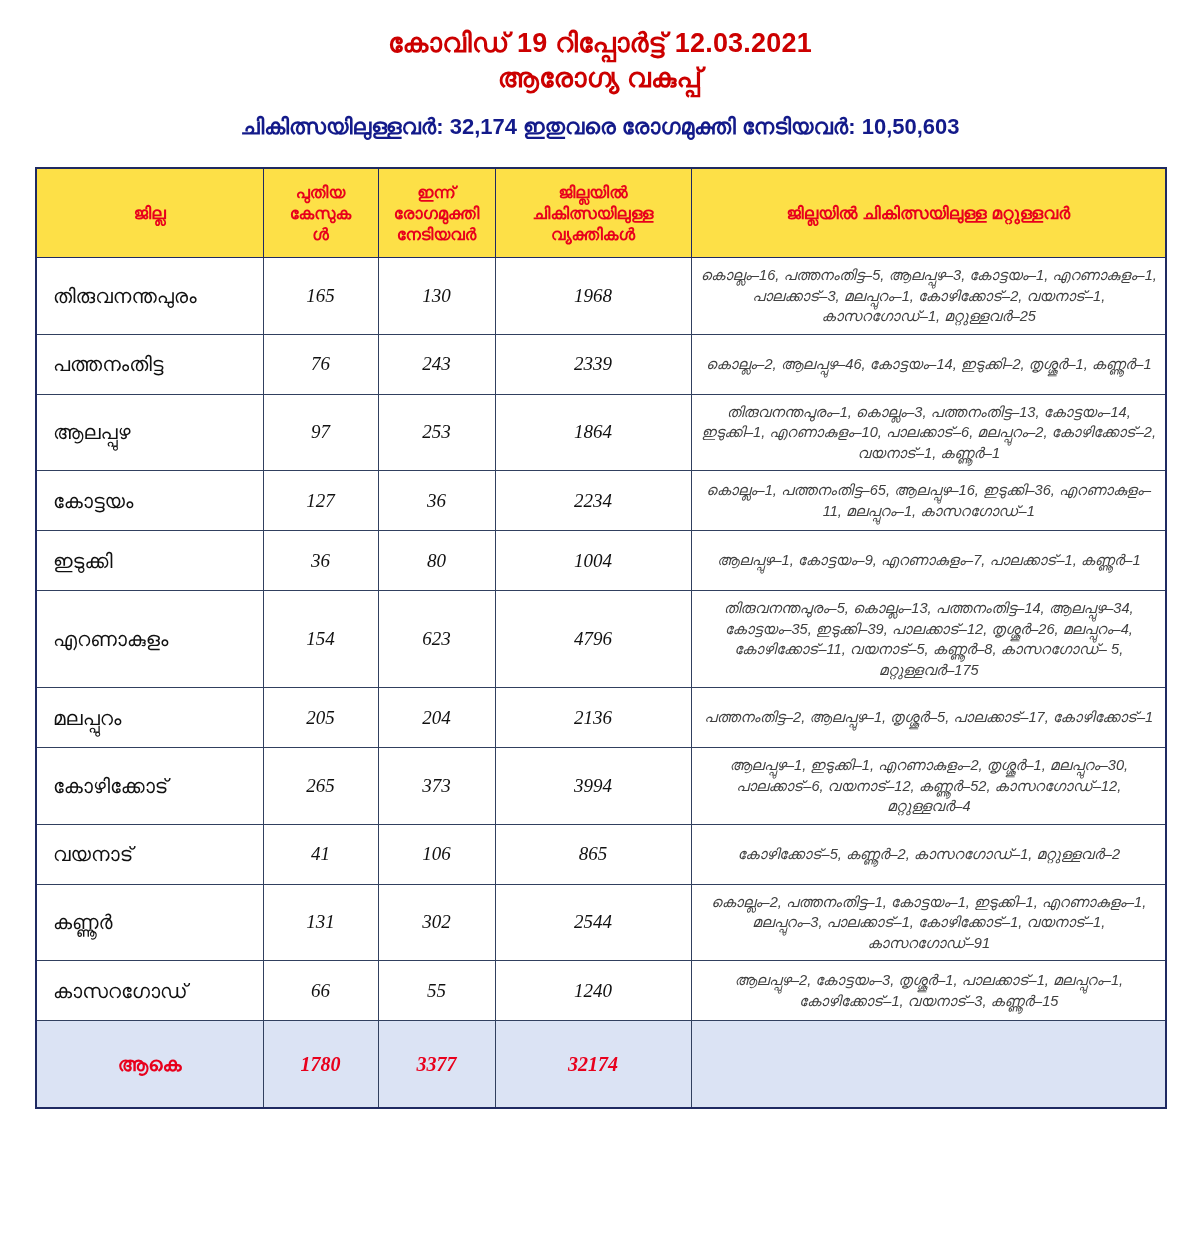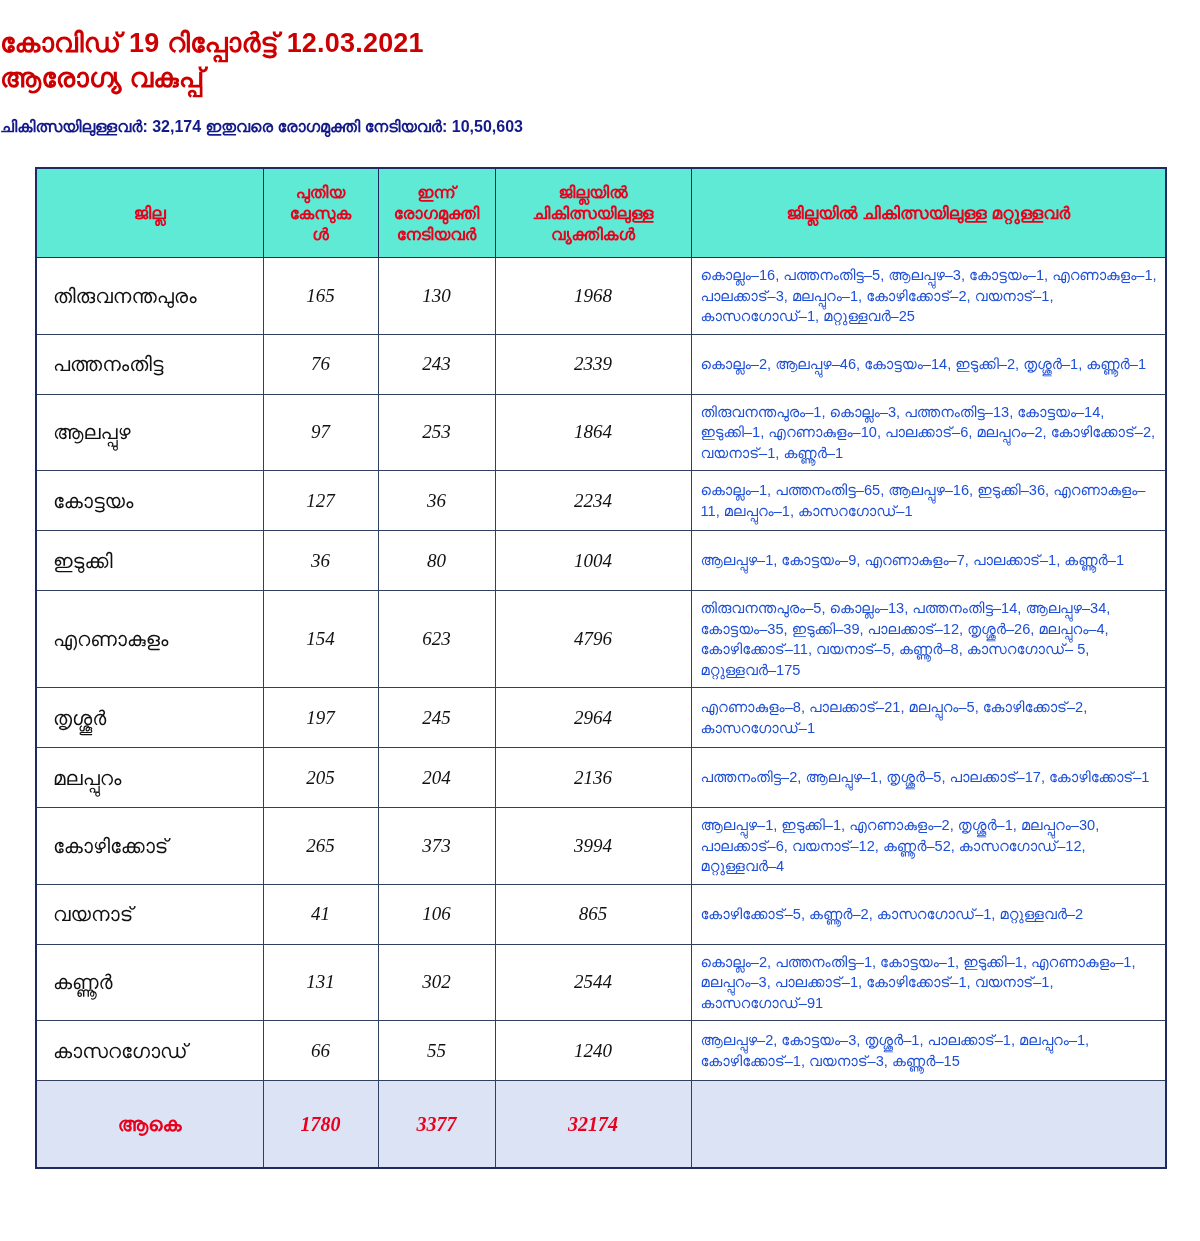--- a/index.html
+++ b/index.html
@@ -11,35 +11,35 @@
   body {
     width: 1200px;
     height: 1241px;
     font-family: "Liberation Sans", "DejaVu Sans", sans-serif;
     color: #000000;
     overflow: hidden;
   }
 
   
   .heading {
-    text-align: left;
+    text-align: center;
     padding-top: 26px;
   }
   .heading-line1,
   .heading-line2 {
     color: #cc0000;
     font-weight: bold;
     font-size: 27px;
     line-height: 35px;
     letter-spacing: 0.2px;
   }
   .heading-line3 {
     color: #131a8a;
     font-weight: bold;
-    font-size: 16px;
+    font-size: 22px;
     line-height: 34px;
     margin-top: 14px;
   }
 
   
   .table-wrap {
     margin: 23px auto 0 auto;
     width: 1130px;
   }
   table.report {
@@ -56,21 +56,21 @@
 
   table.report th,
   table.report td {
     border: 1px solid #31405f;
     padding: 0;
     vertical-align: middle;
   }
 
   
   thead tr.head-row th {
-    background: #5eead4;
+    background: #fde047;
     color: #e8001c;
     font-weight: bold;
     font-size: 16.5px;
     line-height: 21px;
     text-align: center;
     height: 80px;
     padding: 4px 6px;
     border: 1px solid #1f2a62;
   }
   thead tr.head-row th.h-district { font-size: 17px; margin-top: 15px; }
@@ -88,23 +88,24 @@
     text-align: center;
     font-family: "Liberation Serif", "DejaVu Serif", serif;
     font-style: italic;
     font-size: 19px;
     color: #111111;
     padding: 17px 4px;
   }
   tbody td.others {
     font-size: 14.6px;
     line-height: 20.5px;
-    color: #1d4ed8;
+    color: #404040;
     padding: 7px 8px 7px 9px;
-    text-align: left;
+    text-align: center;
+    font-style: italic;
   }
   tbody tr { height: 60px; }
 
   
   tbody tr.total-row td {
     background: #dbe3f4;
     height: 52px;
   }
   tbody tr.total-row td.district {
     color: #e8001c;
@@ -197,27 +198,20 @@
           <td class="others">ആലപ്പുഴ–1, കോട്ടയം–9, എറണാകുളം–7, പാലക്കാട്–1, കണ്ണൂർ–1</td>
         </tr>
         <tr>
           <td class="district">എറണാകുളം</td>
           <td class="num">154</td>
           <td class="num">623</td>
           <td class="num">4796</td>
           <td class="others">തിരുവനന്തപുരം–5, കൊല്ലം–13, പത്തനംതിട്ട–14, ആലപ്പുഴ–34, കോട്ടയം–35, ഇടുക്കി–39, പാലക്കാട്–12, തൃശ്ശൂർ–26, മലപ്പുറം–4, കോഴിക്കോട്–11, വയനാട്–5, കണ്ണൂർ–8, കാസറഗോഡ്– 5, മറ്റുള്ളവർ–175</td>
         </tr>
         <tr>
-          <td class="district">തൃശ്ശൂർ</td>
-          <td class="num">197</td>
-          <td class="num">245</td>
-          <td class="num">2964</td>
-          <td class="others">എറണാകുളം–8, പാലക്കാട്–21, മലപ്പുറം–5, കോഴിക്കോട്–2, കാസറഗോഡ്–1</td>
-        </tr>
-        <tr>
           <td class="district">മലപ്പുറം</td>
           <td class="num">205</td>
           <td class="num">204</td>
           <td class="num">2136</td>
           <td class="others">പത്തനംതിട്ട–2, ആലപ്പുഴ–1, തൃശ്ശൂർ–5, പാലക്കാട്–17, കോഴിക്കോട്–1</td>
         </tr>
         <tr>
           <td class="district">കോഴിക്കോട്</td>
           <td class="num">265</td>
           <td class="num">373</td>

